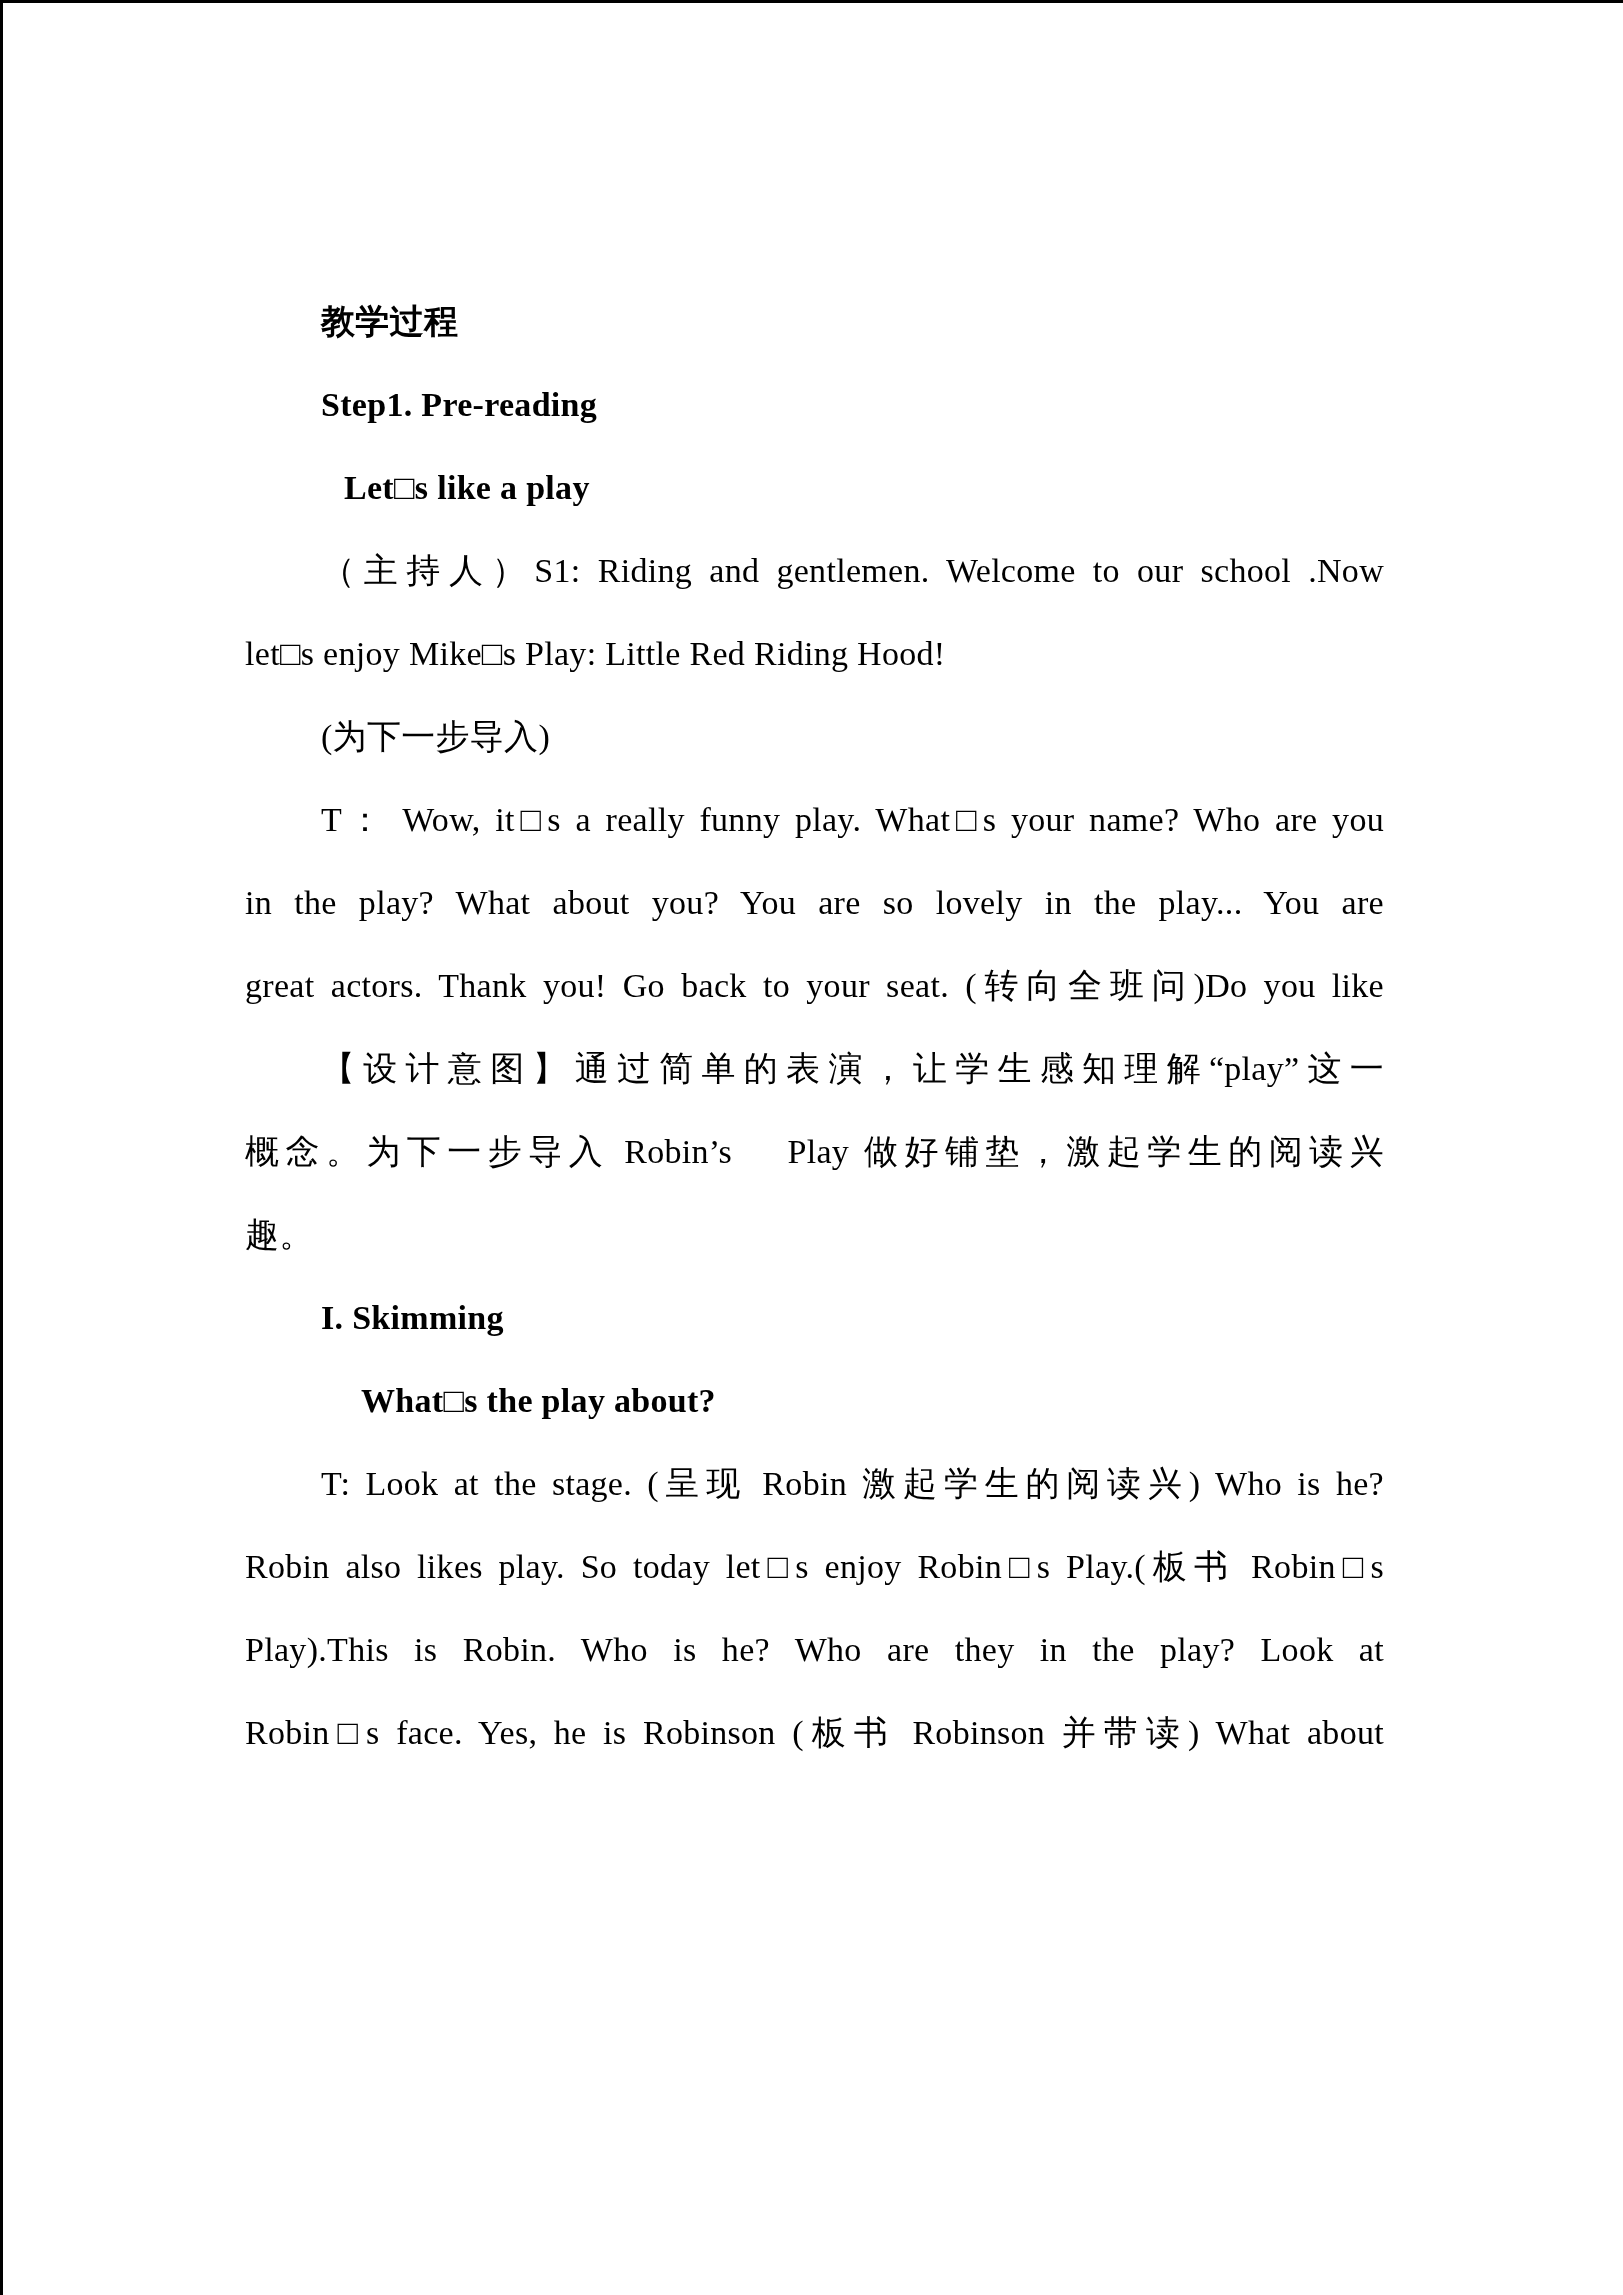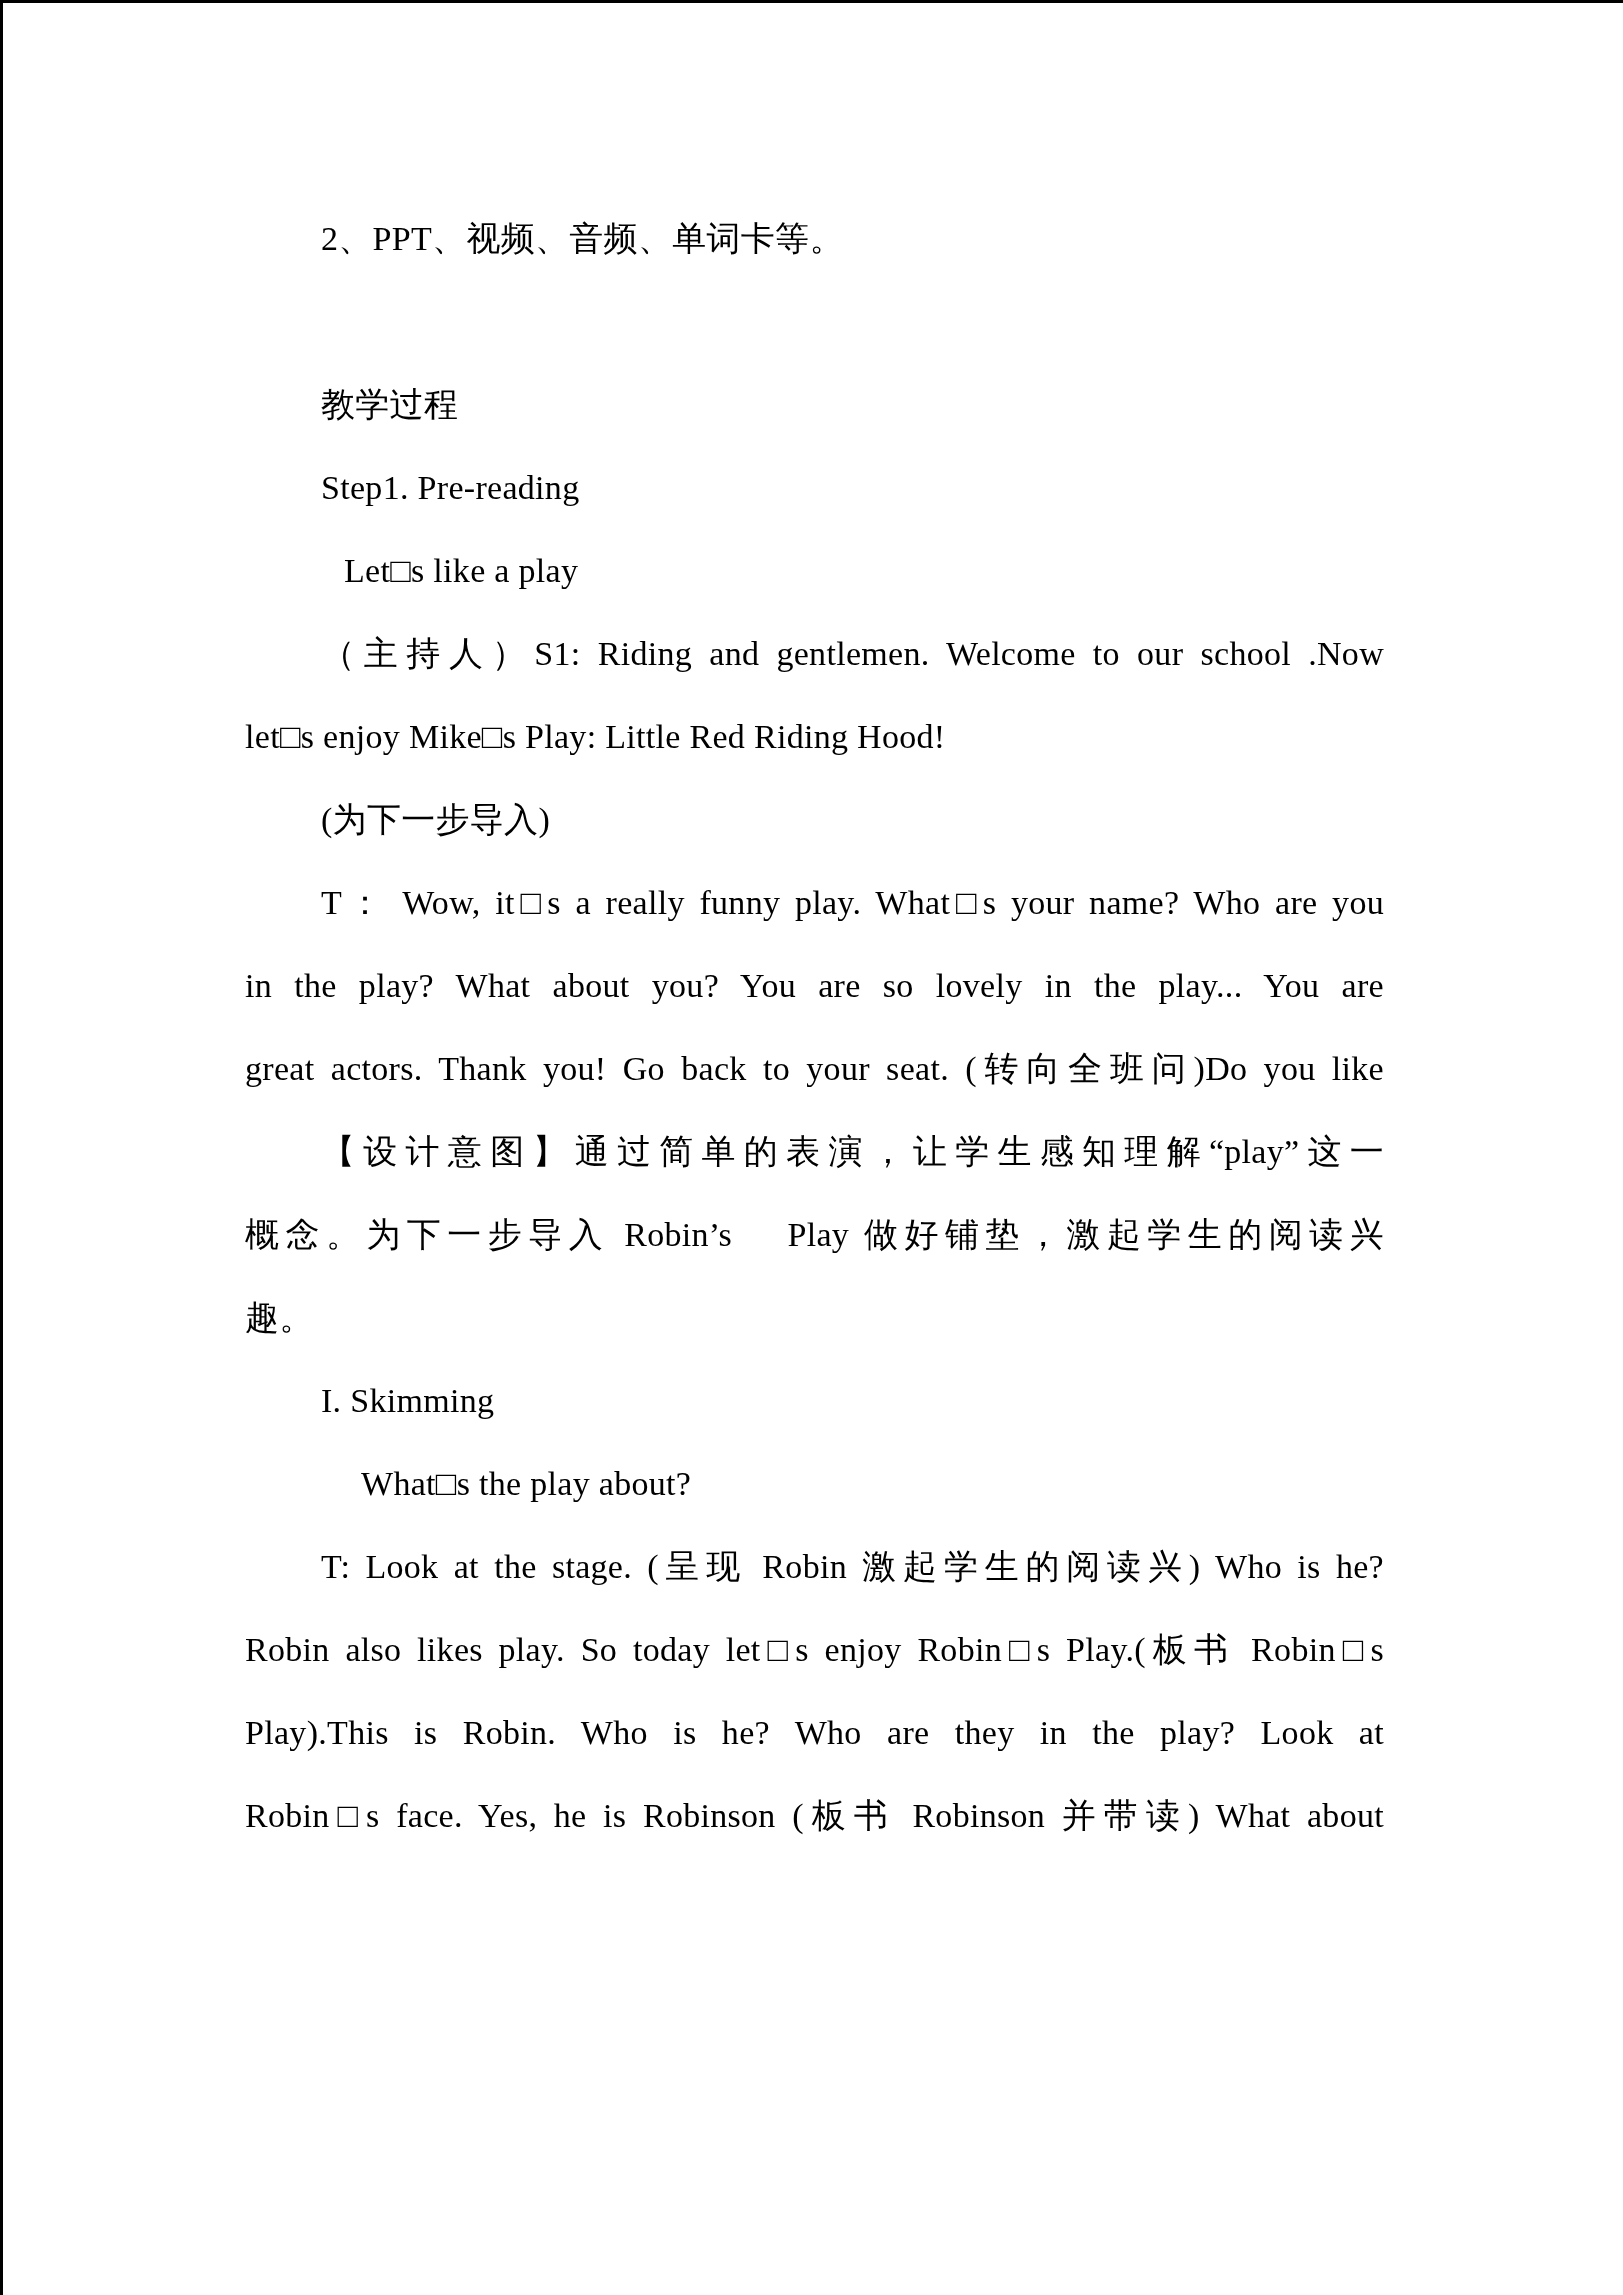--- a/index.html
+++ b/index.html
@@ -20,32 +20,31 @@
   }
   .doc-body { width: 100%; }
   .line {
     height: 83px;
     line-height: 83px;
     font-size: 34px;
     letter-spacing: 0.3px;
     white-space: normal;
     overflow: visible;
   }
-  .line.bold { font-weight: normal; }
+  .line.bold { font-weight: bold; }
   .line.jlast {
     text-align: justify;
     text-align-last: justify;
   }
 </style>
 </head>
 <body>
 
 <div class="page">
   <div class="doc-body">
-      <div class="line" style="text-indent: 76px;">2、PPT、视频、音频、单词卡等。</div>
       <div class="line"></div>
       <div class="line bold" style="text-indent: 76px;">教学过程</div>
       <div class="line bold" style="text-indent: 76px;">Step1. Pre-reading</div>
       <div class="line bold" style="text-indent: 99px;">Let□s like a play</div>
       <div class="line jlast" style="text-indent: 76px;">（主持人）S1: Riding and gentlemen. Welcome to our school .Now</div>
       <div class="line">let□s enjoy Mike□s Play: Little Red Riding Hood!</div>
       <div class="line" style="text-indent: 76px;">(为下一步导入)</div>
       <div class="line jlast" style="text-indent: 76px;">T： Wow, it□s a really funny play. What□s your name? Who are you</div>
       <div class="line jlast">in the play? What about you? You are so lovely in the play... You are</div>
       <div class="line jlast">great actors. Thank you! Go back to your seat. (转向全班问)Do you like</div>

